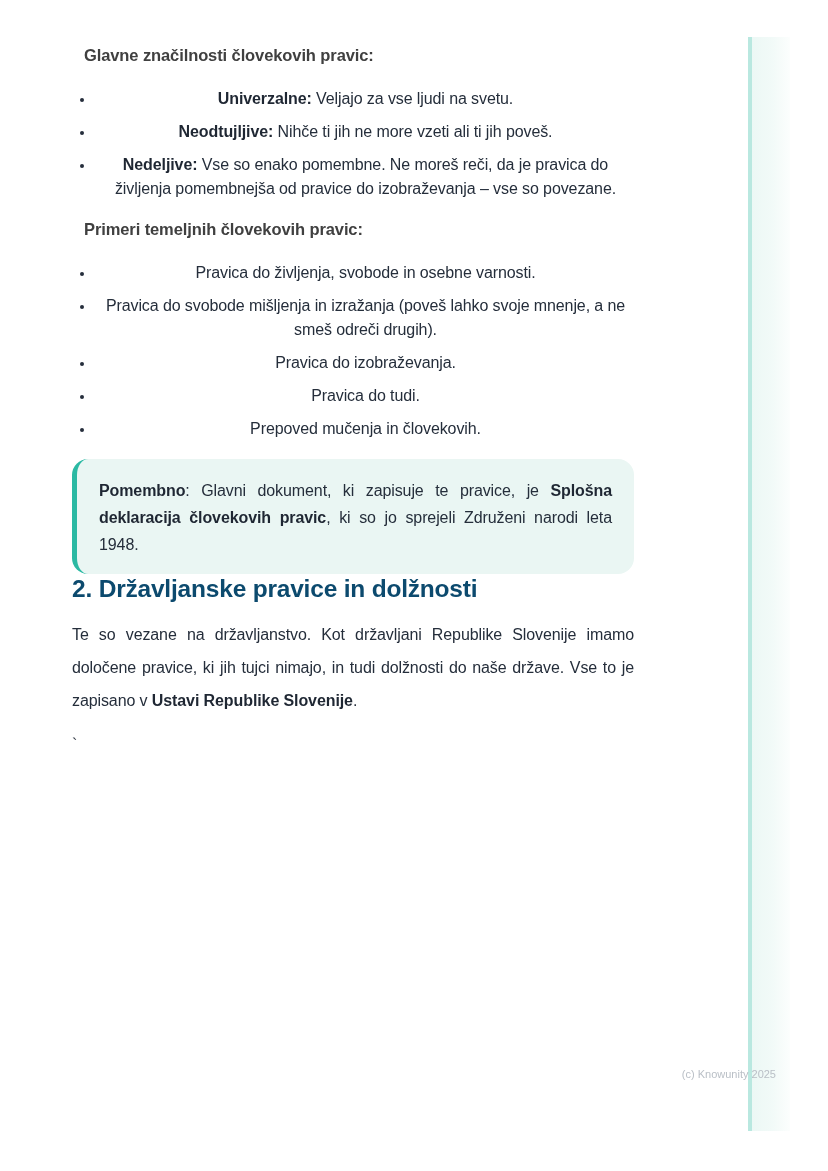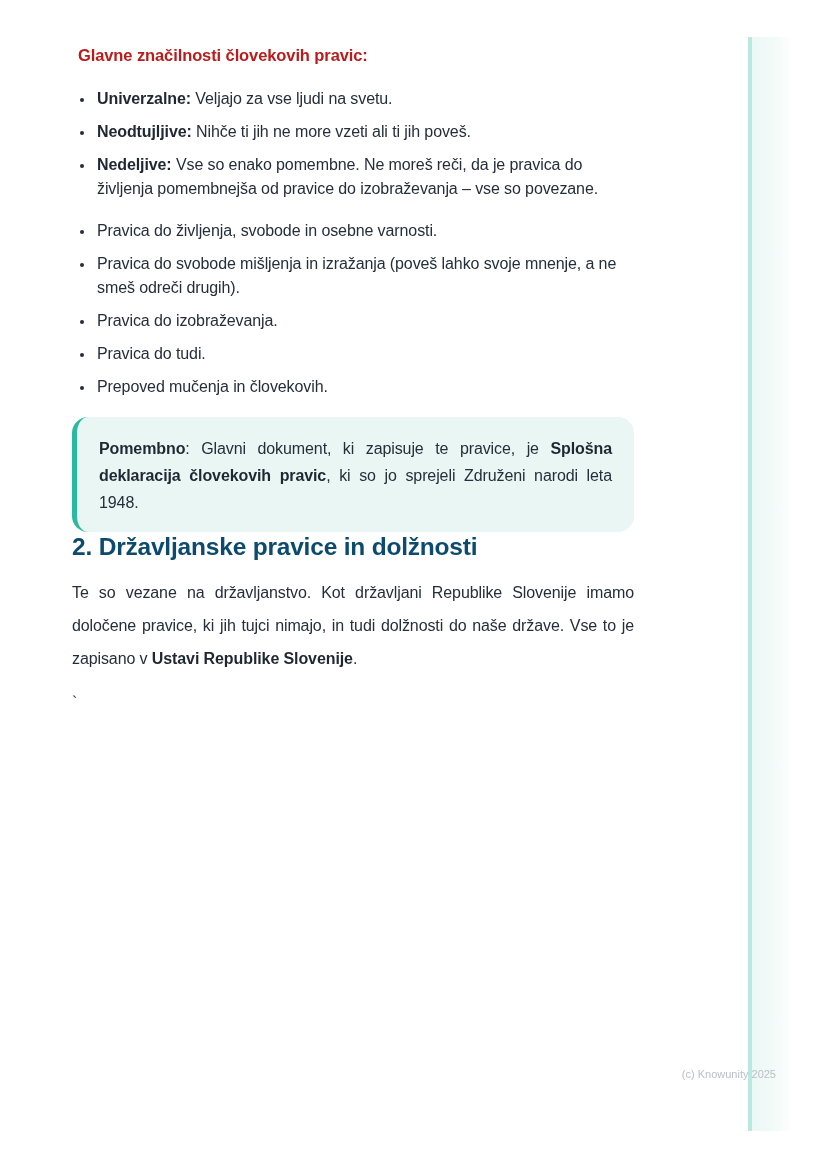--- a/index.html
+++ b/index.html
@@ -20,32 +20,33 @@
     left: 72px;
     top: 45px;
     width: 562px;
     font-size: 16px;
     letter-spacing: -0.1px;
   }
   .subheading {
     font-size: 16.5px;
     font-weight: 700;
     line-height: 20px;
-    color: #b91c1c;
-    margin: 0 0 22px 6px;
+    color: #404040;
+    margin: 0 0 22px 12px;
   }
   ul.bullet-list {
     list-style: disc outside;
     padding-left: 23px;
     margin: 0 0 18px 0;
   }
   ul.bullet-list li {
     line-height: 24px;
     margin-bottom: 9px;
     padding-left: 2px;
+    text-align: center;
   }
   ul.bullet-list li::marker { font-size: 13px; color: #252e3b; }
   .lead { font-weight: 700; color: #1f2733; }
   b, .bold-inline { font-weight: 700; color: #1f2733; }
   .callout {
     margin-top: 13px;
     background: #eaf6f3;
     border-left: 5px solid #2bb9a3;
     border-radius: 16px;
     padding: 18px 22px 16px 22px;
@@ -97,20 +98,21 @@
   <div class="content">
 
     <div class="subheading">Glavne značilnosti človekovih pravic:</div>
 
     <ul class="bullet-list">
       <li><span class="lead">Univerzalne:</span><span> Veljajo za vse ljudi na svetu.</span></li>
       <li><span class="lead">Neodtujljive:</span><span> Nihče ti jih ne more vzeti ali ti jih poveš.</span></li>
       <li><span class="lead">Nedeljive:</span><span> Vse so enako pomembne. Ne moreš reči, da je pravica do življenja pomembnejša od pravice do izobraževanja – vse so povezane.</span></li>
     </ul>
 
+    <div class="subheading">Primeri temeljnih človekovih pravic:</div>
 
     <ul class="bullet-list">
       <li>Pravica do življenja, svobode in osebne varnosti.</li>
       <li>Pravica do svobode mišljenja in izražanja (poveš lahko svoje mnenje, a ne smeš odreči drugih).</li>
       <li>Pravica do izobraževanja.</li>
       <li>Pravica do tudi.</li>
       <li>Prepoved mučenja in človekovih.</li>
     </ul>
 
     <div class="callout"><span class="bold-inline">Pomembno</span><span>: Glavni dokument, ki zapisuje te pravice, je </span><span class="bold-inline">Splošna deklaracija človekovih pravic</span><span>, ki so jo sprejeli Združeni narodi leta 1948.</span></div>

